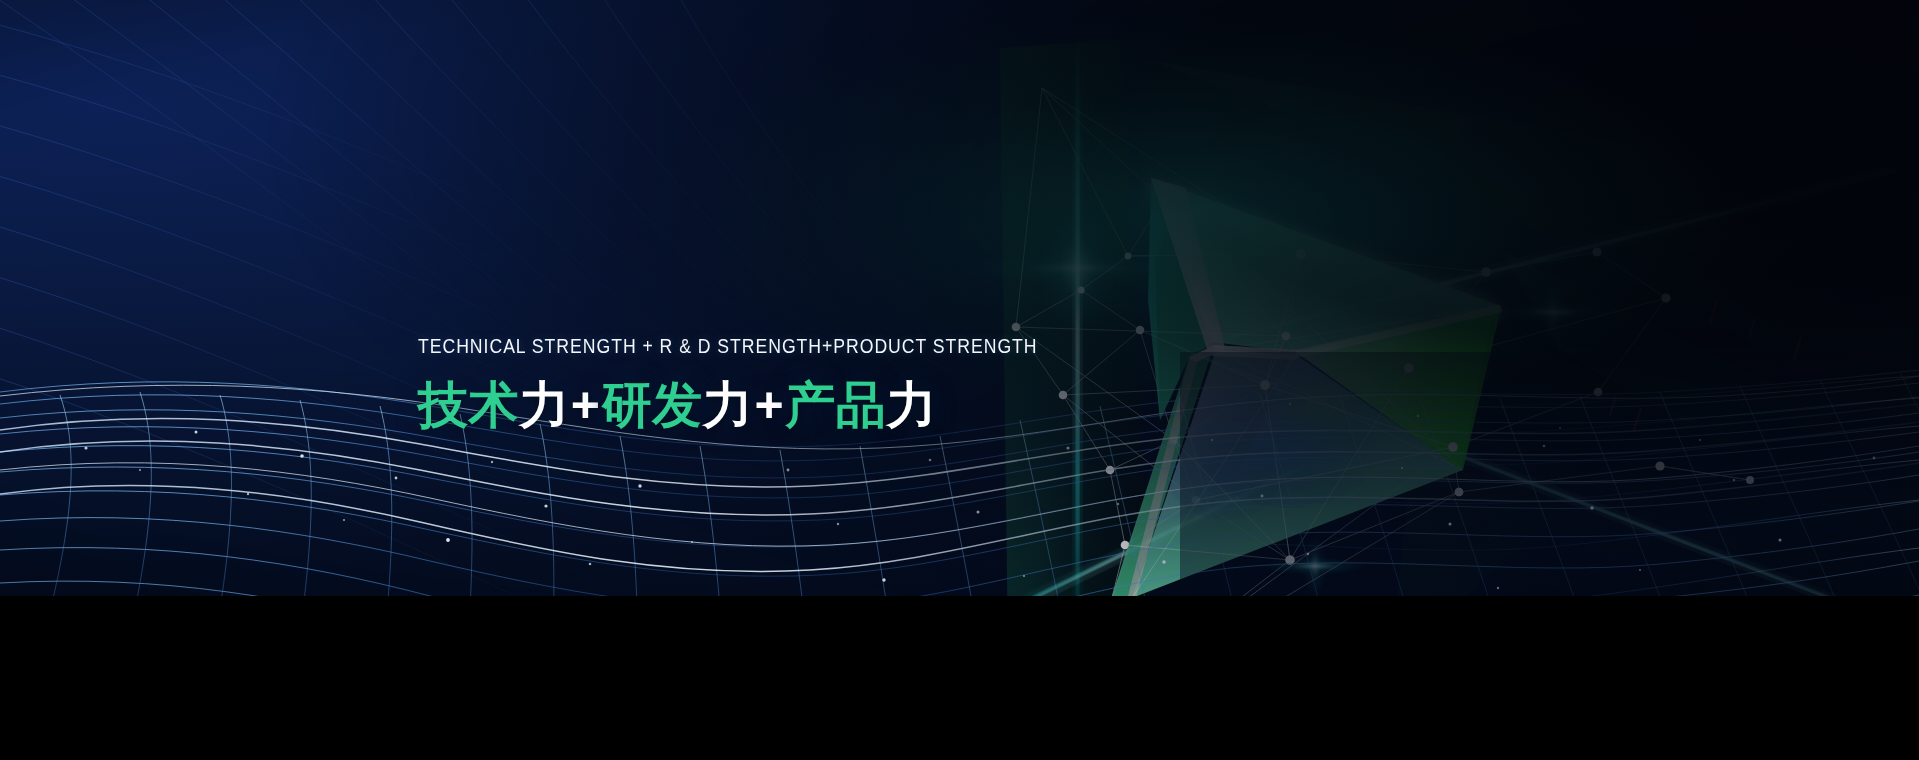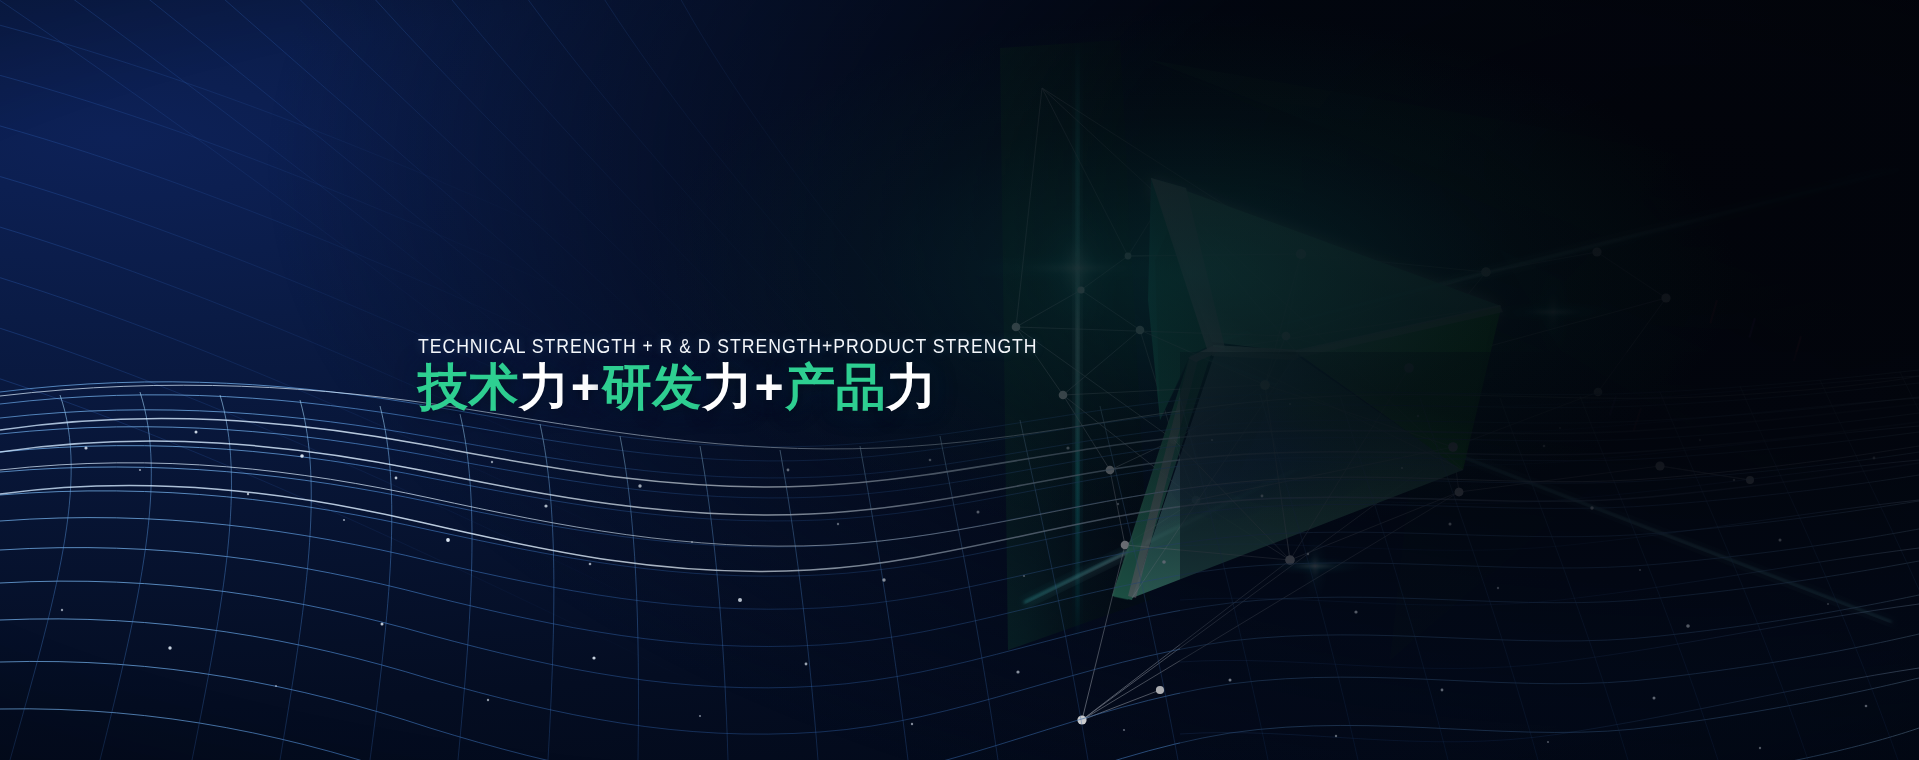--- a/index.html
+++ b/index.html
@@ -1,18 +1,18 @@
 <!DOCTYPE html>
 <html><head>
 <meta charset="utf-8">
 <style>
   html,body{margin:0;padding:0;background:#000;}
   #stage{
     position:relative;
-    width:1919px;height:760px;
+    width:1919px;height:596px;
     overflow:hidden;
     font-family:"Liberation Sans", sans-serif;
     background:#b91c1c;
   }
   .layer{position:absolute;inset:0;pointer-events:none;}
 
   
   .bg-navy{
     background:
       radial-gradient(130% 110% at 6% 18%, #0d2157 0%, #0a1b45 22%, #071433 45%, #040d22 68%, #020713 100%);
@@ -42,21 +42,21 @@
     font-size:20.5px;
     line-height:1;
     letter-spacing:.055em;
     color:#f4f7fb;
     white-space:nowrap;
     transform:scaleX(.86);
     transform-origin:left center;
     text-shadow:0 0 10px rgba(120,190,255,.25);
   }
   #maintitle{
-    margin-top:5px;
+    margin-top:23px;
     font-size:50px;
     line-height:1.02;
     font-weight:700;
     letter-spacing:.012em;
     white-space:nowrap;
     color:#ffffff;
     text-shadow:0 2px 14px rgba(0,0,0,.55), 0 0 26px rgba(20,60,110,.45);
   }
   #maintitle .g{color:#2ecf91;}
   #maintitle .w{color:#ffffff;}

